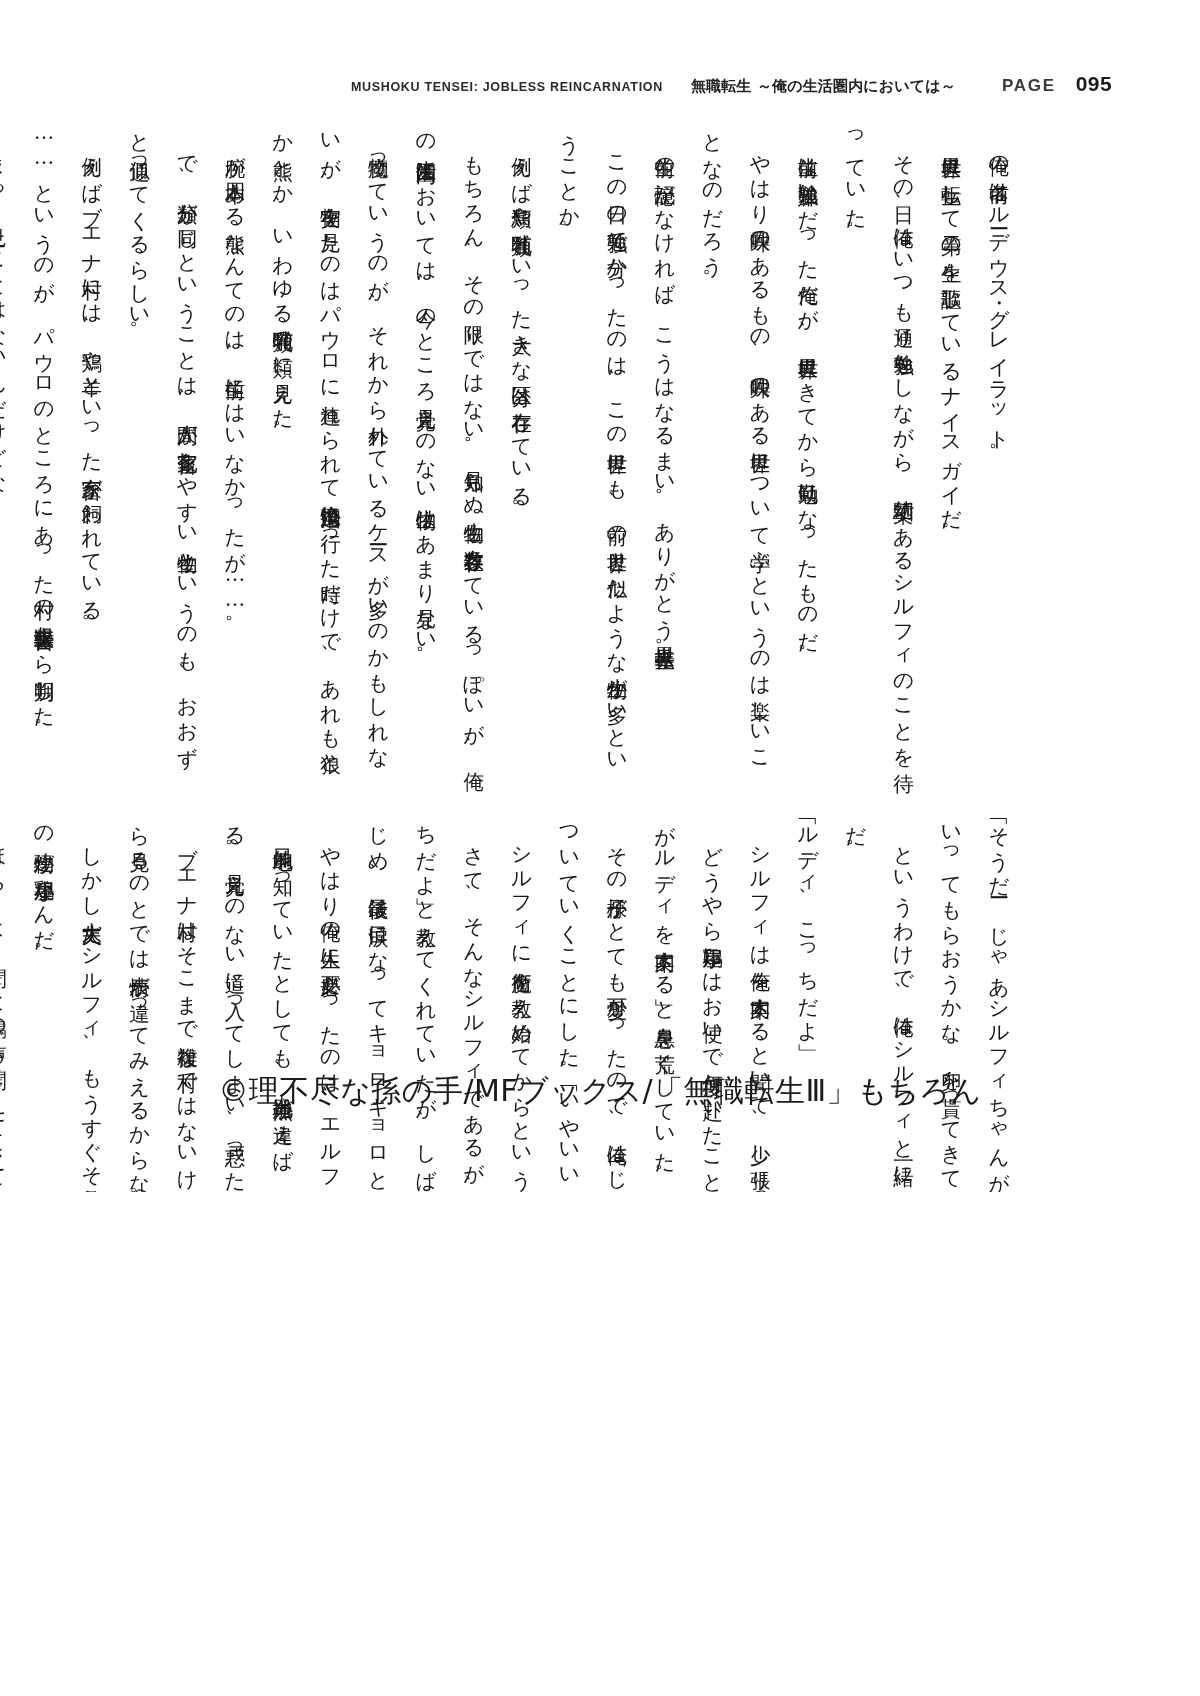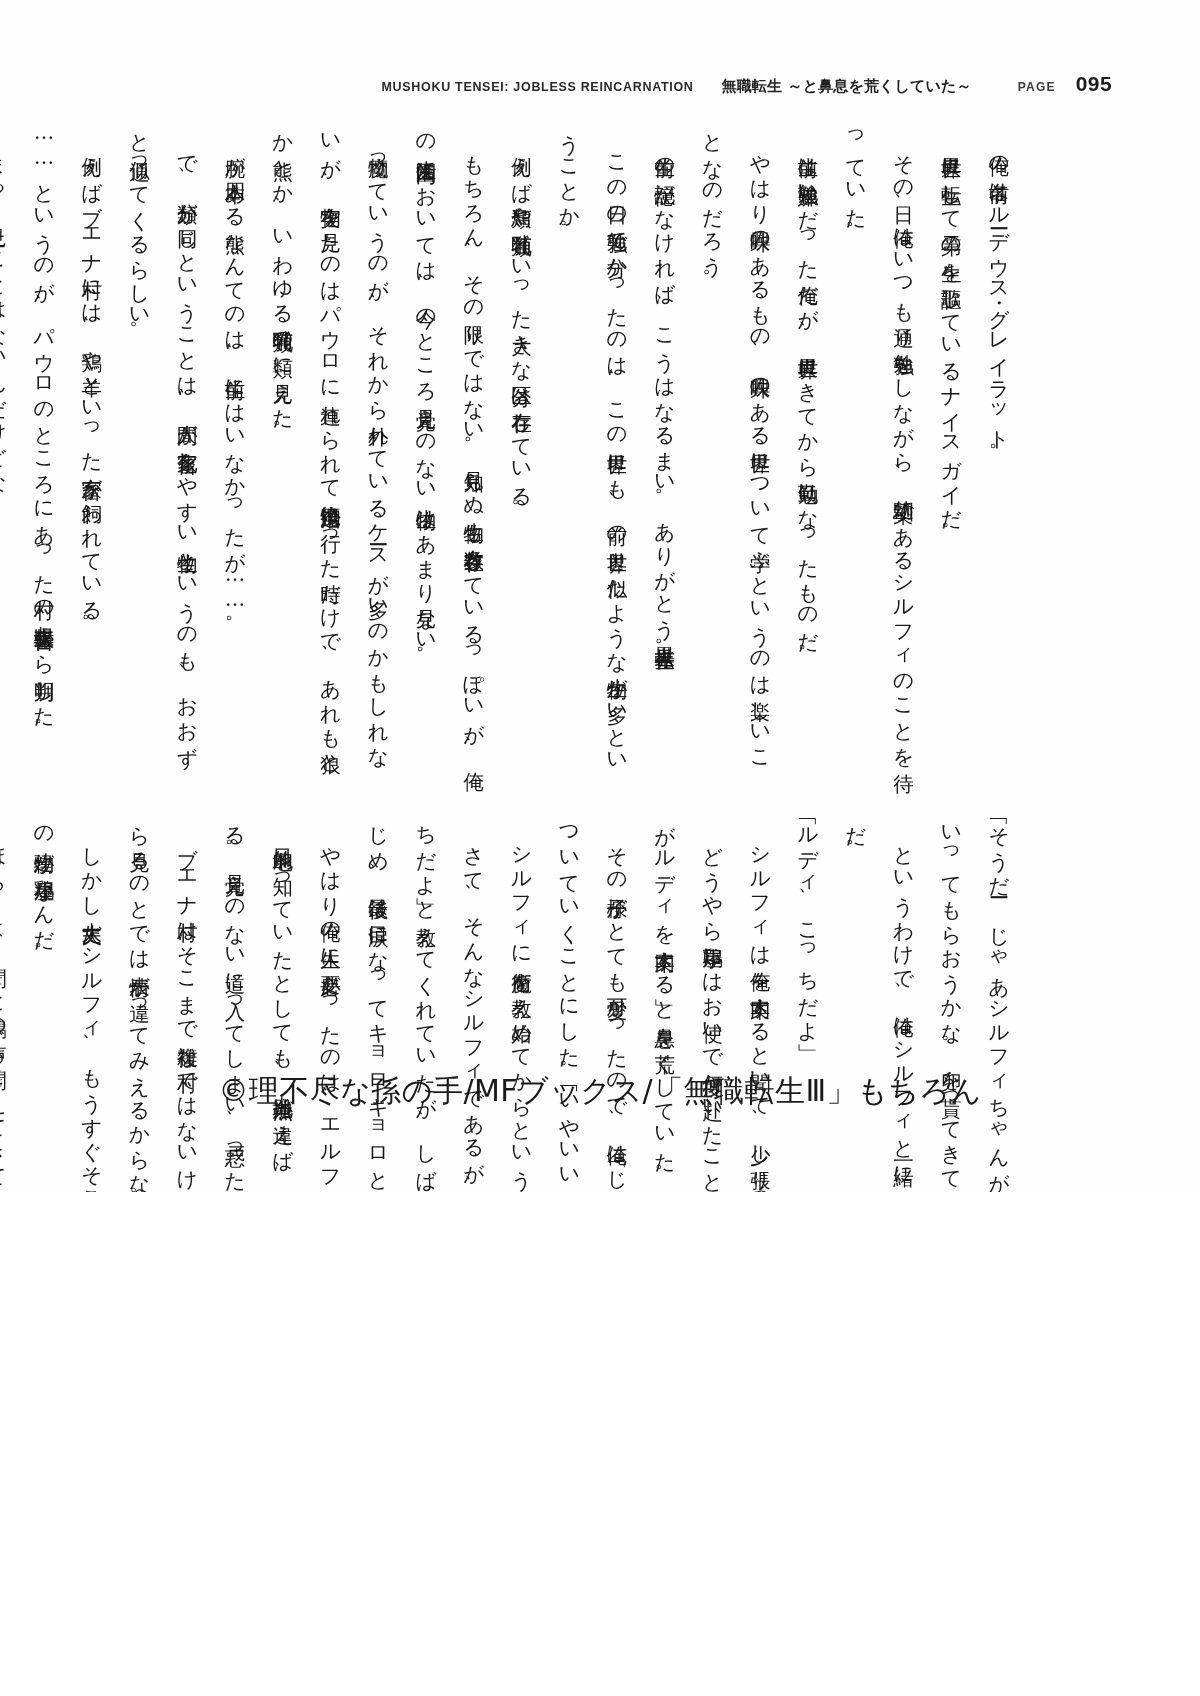--- a/index.html
+++ b/index.html
@@ -47,21 +47,21 @@
     font-family: "DejaVu Sans", "Liberation Sans", sans-serif;
     font-weight: 700;
     font-size: 15px;
     letter-spacing: 0.01em;
     color: #222222;
     margin-left: 10px;
   }
   .runhead-pagelabel {
     font-family: "Liberation Sans", sans-serif;
     font-weight: 700;
-    font-size: 12px;
+    font-size: 17px;
     letter-spacing: 0.10em;
     color: #3a3a3a;
     margin-left: 28px;
   }
   .runhead-pagenum {
     font-family: "Liberation Sans", sans-serif;
     font-weight: 700;
     font-size: 21px;
     letter-spacing: 0.02em;
     color: #1c1c1c;
@@ -118,21 +118,21 @@
     white-space: nowrap;
   }
 </style>
 </head>
 <body>
 
 <div class="page">
 
   <div class="runhead">
     <span class="runhead-series-en">MUSHOKU TENSEI: JOBLESS REINCARNATION</span>
-    <span class="runhead-series-jp">無職転生 ～と鼻息を荒くしていた～</span>
+    <span class="runhead-series-jp">無職転生 ～俺の生活圏内においては～</span>
     <span class="runhead-pagelabel">PAGE</span>
     <span class="runhead-pagenum">095</span>
   </div>
 
   <div class="vblock vblock-top" id="block-top">
       <p class="vpara">俺の名前はルーデウス・グレイラット。</p>
       <p class="vpara">異世界に転生して第二の生を謳歌しているナイスガイだ。</p>
       <p class="vpara">その日、俺はいつも通り勉強をしながら、幼馴染であるシルフィのことを待っていた。</p>
       <p class="vpara">生前は勉強嫌いだった俺だが、異世界にきてから勤勉になったものだ。</p>
       <p class="vpara">やはり興味のあるもの、興味のある世界について学ぶというのは楽しいことなのだろう。</p>

